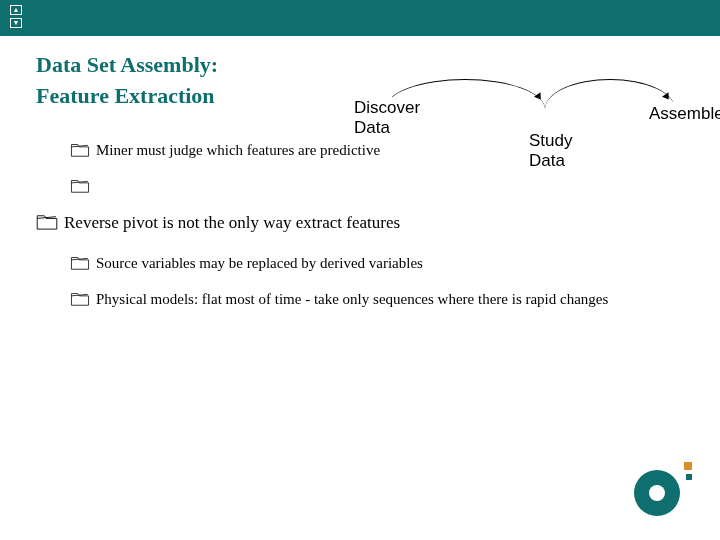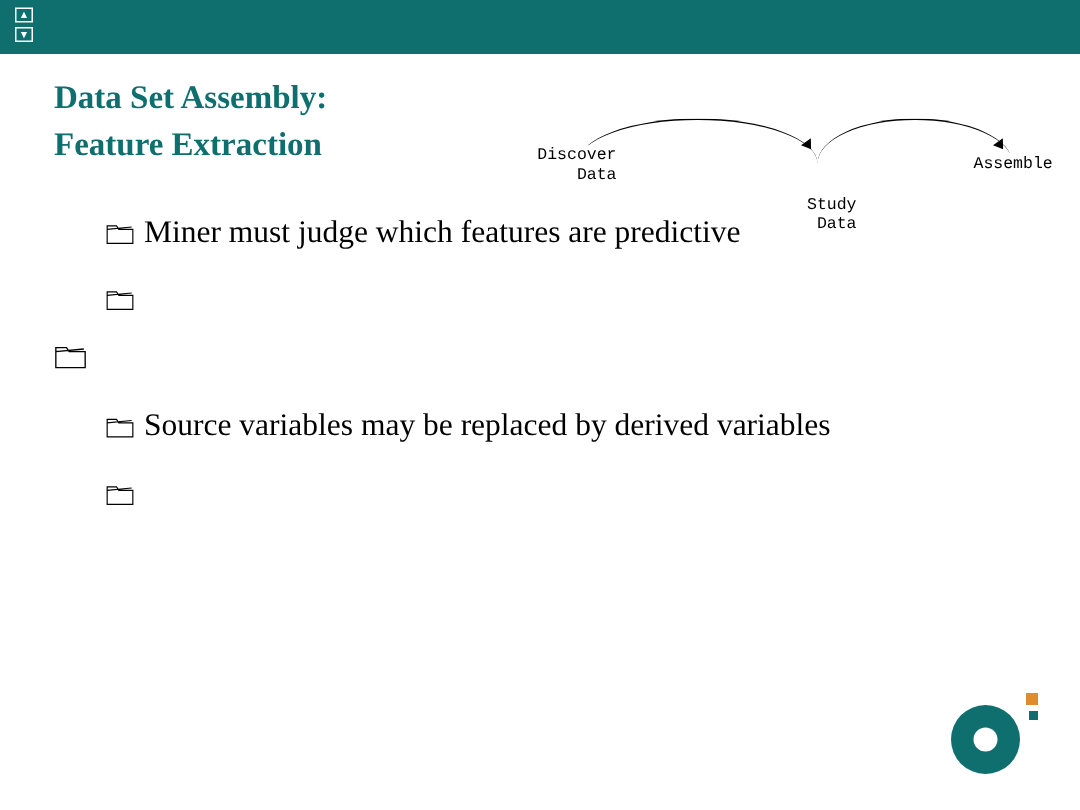--- a/index.html
+++ b/index.html
@@ -49,23 +49,23 @@
   .diagram {
     position: absolute;
     top: 28px;
     right: 10px;
     width: 400px;
     height: 70px;
   }
   .node {
     position: absolute;
     background: #ffffff;
-    text-align: right;
-    font-family: Liberation Mono, monospace;
-    font-size: 11px;
+    text-align: left;
+    font-family: Liberation Sans, sans-serif;
+    font-size: 17px;
     line-height: 1.2;
     color: #000;
     padding: 2px 4px;
     border-radius: 50%;
   }
   .node.discover { left: 40px; top: 32px; width: 65px; }
   .node.study { left: 215px; top: 32px; width: 50px; margin-top: 33px; }
   .node.assemble { left: 335px; top: 38px; width: 60px; }
   .arc {
     position: absolute;
@@ -82,21 +82,21 @@
     width: 0; height: 0;
     border-left: 4px solid transparent;
     border-right: 4px solid transparent;
     border-top: 6px solid #000;
     transform: rotate(-35deg);
   }
   .head1 { left: 225px; top: 30px; }
   .head2 { left: 353px; top: 30px; }
   .bullets { font-size: 17px; color: #000; }
   .b1 { margin-left: 0; margin-bottom: 18px; line-height: 1.35; }
-  .b2 { margin-left: 34px; margin-bottom: 16px; font-size: 21px; line-height: 1.35; }
+  .b2 { margin-left: 34px; margin-bottom: 16px; font-size: 15px; line-height: 1.35; }
   .folder-icon {
     display: inline-block;
     vertical-align: -2px;
     margin-right: 6px;
   }
   .folder-icon svg { display: block; }
   .b1 .folder-icon svg { width: 22px; height: 16px; }
   .b2 .folder-icon svg { width: 20px; height: 14px; }
   .logo {
     position: absolute;
@@ -186,37 +186,37 @@
             <path d="M1 5 L1 17 L23 17 L23 5 L11 5 L9 2 L1 2 Z M1 5 L22 3" fill="none" stroke="#000" stroke-width="1"></path>
           </svg>
       </span>
     </div>
 
     <div class="b1">
       <span class="folder-icon">
         <svg viewBox="0 0 24 18">
             <path d="M1 5 L1 17 L23 17 L23 5 L11 5 L9 2 L1 2 Z M1 5 L22 3" fill="none" stroke="#000" stroke-width="1"></path>
           </svg>
-      </span>
+      </span><span>Reverse pivot is not the only way extract features</span>
     </div>
 
     <div class="b2">
       <span class="folder-icon">
         <svg viewBox="0 0 24 18">
             <path d="M1 5 L1 17 L23 17 L23 5 L11 5 L9 2 L1 2 Z M1 5 L22 3" fill="none" stroke="#000" stroke-width="1"></path>
           </svg>
       </span><span>Source variables may be replaced by derived variables</span>
     </div>
 
     <div class="b2">
       <span class="folder-icon">
         <svg viewBox="0 0 24 18">
             <path d="M1 5 L1 17 L23 17 L23 5 L11 5 L9 2 L1 2 Z M1 5 L22 3" fill="none" stroke="#000" stroke-width="1"></path>
           </svg>
-      </span>
+      </span><span>Physical models: flat most of time - take only sequences where there is rapid changes</span>
     </div>
 
   </div>
 </div>
 
 <div class="logo">
   <div class="logo-sq1"></div>
   <div class="logo-sq2"></div>
   <div class="logo-outer"></div>
   <div class="logo-inner"></div>

